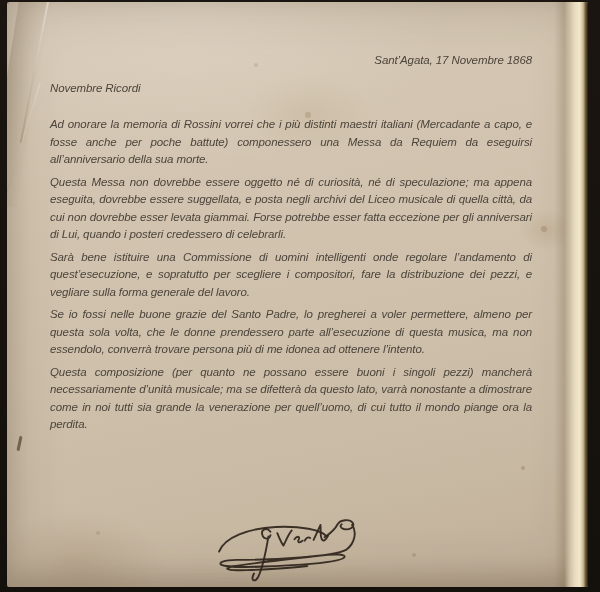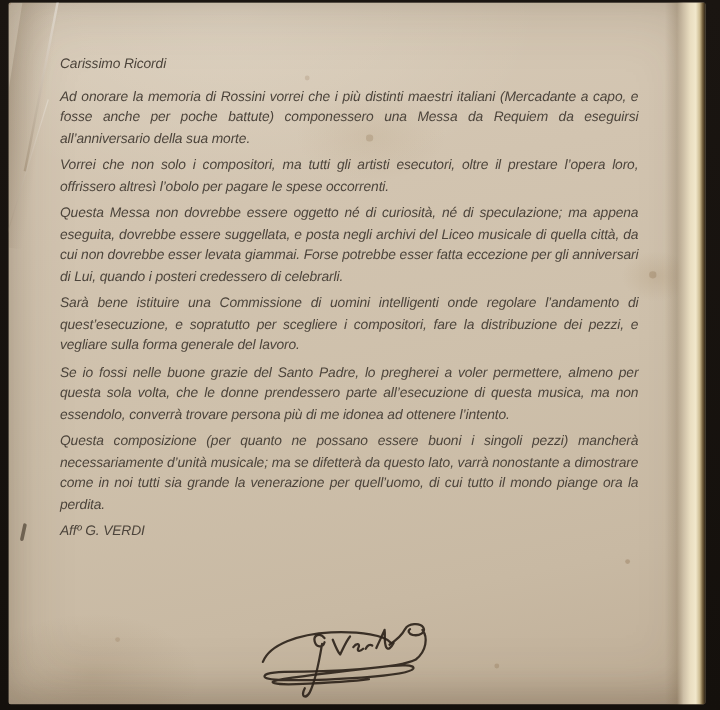--- a/index.html
+++ b/index.html
@@ -37,47 +37,46 @@
     box-shadow:300px 112px 0 2px rgba(128,96,60,0.22), 536px 226px 0 2px rgba(128,96,60,0.26),
       515px 465px 0 1px rgba(128,96,60,0.3), 406px 552px 0 1px rgba(128,96,60,0.25),
       90px 530px 0 1px rgba(128,96,60,0.2), 248px 62px 0 1px rgba(128,96,60,0.18);}
   .content{
     position:absolute;left:43px;top:44px;width:482px;color:#4c443b;
     font-style:italic;font-size:11.5px;line-height:17.5px;letter-spacing:-0.1px;
   }
   .dateline{text-align:right;margin:6px 0 10px;}
   .salutation{margin:0;}
   .content p{margin:0 0 5px;text-align:justify;}
-  .content p:first-of-type{margin-top:9px;}
+  .content p:first-of-type{margin-top:19px;}
   .closing{margin:3px 0 3px;}
   .signoff{margin:0;}
   .signature{position:absolute;left:215px;top:516px;width:176px;height:74px;}
   .signature path{fill:none;stroke:#2e241b;stroke-width:5.5;stroke-linecap:round;stroke-linejoin:round;opacity:.92;}
 </style>
 </head>
 <body>
 
 <div class="photo">
   <div class="page">
     <div class="crease-shade"></div>
     <div class="crease crease-a"></div>
     <div class="crease crease-b"></div>
     <div class="ink-mark"></div>
     <div class="specks"></div>
     <div class="edge"></div>
 
     <div class="content">
-      <div class="salutation">Carissimo Ricordi</div>
+      <div class="dateline">Sant’Agata, 17 Novembre 1868</div>
+      <div class="salutation">Novembre Ricordi</div>
       <p>Ad onorare la memoria di Rossini vorrei che i più distinti maestri italiani (Mercadante a capo, e fosse anche per poche battute) componessero una Messa da Requiem da eseguirsi all’anniversario della sua morte.</p>
-      <p>Vorrei che non solo i compositori, ma tutti gli artisti esecutori, oltre il prestare l’opera loro, offrissero altresì l’obolo per pagare le spese occorrenti.</p>
       <p>Questa Messa non dovrebbe essere oggetto né di curiosità, né di speculazione; ma appena eseguita, dovrebbe essere suggellata, e posta negli archivi del Liceo musicale di quella città, da cui non dovrebbe esser levata giammai. Forse potrebbe esser fatta eccezione per gli anniversari di Lui, quando i posteri credessero di celebrarli.</p>
       <p>Sarà bene istituire una Commissione di uomini intelligenti onde regolare l’andamento di quest’esecuzione, e sopratutto per scegliere i compositori, fare la distribuzione dei pezzi, e vegliare sulla forma generale del lavoro.</p>
       <p>Se io fossi nelle buone grazie del Santo Padre, lo pregherei a voler permettere, almeno per questa sola volta, che le donne prendessero parte all’esecuzione di questa musica, ma non essendolo, converrà trovare persona più di me idonea ad ottenere l’intento.</p>
       <p>Questa composizione (per quanto ne possano essere buoni i singoli pezzi) mancherà necessariamente d’unità musicale; ma se difetterà da questo lato, varrà nonostante a dimostrare come in noi tutti sia grande la venerazione per quell’uomo, di cui tutto il mondo piange ora la perdita.</p>
-      <div class="signoff">Affº G. VERDI</div>
     </div>
   </div>
 
   <svg class="signature" viewBox="0 0 510 216" aria-hidden="true">
 
     <path d="M 10 104 C 26 62 96 36 176 32 C 248 29 308 40 322 58"></path>
 
     <path d="M 318 62 C 336 50 350 36 356 24 C 364 10 392 8 400 20 C 408 32 390 42 374 38 C 364 35 362 28 368 24 M 398 26 C 412 44 408 78 382 98 C 340 120 170 128 62 128 C 22 129 8 136 16 142 C 30 151 130 150 250 142 C 330 136 372 128 376 120 C 380 111 348 110 300 116 C 210 126 90 140 46 148 C 20 153 36 160 92 158 C 170 155 240 150 268 146"></path>
 
     <path d="M 160 46 C 150 32 132 38 136 54 C 140 69 156 70 160 56 M 154 60 C 148 96 138 150 124 178 C 115 194 100 190 112 168"></path>

